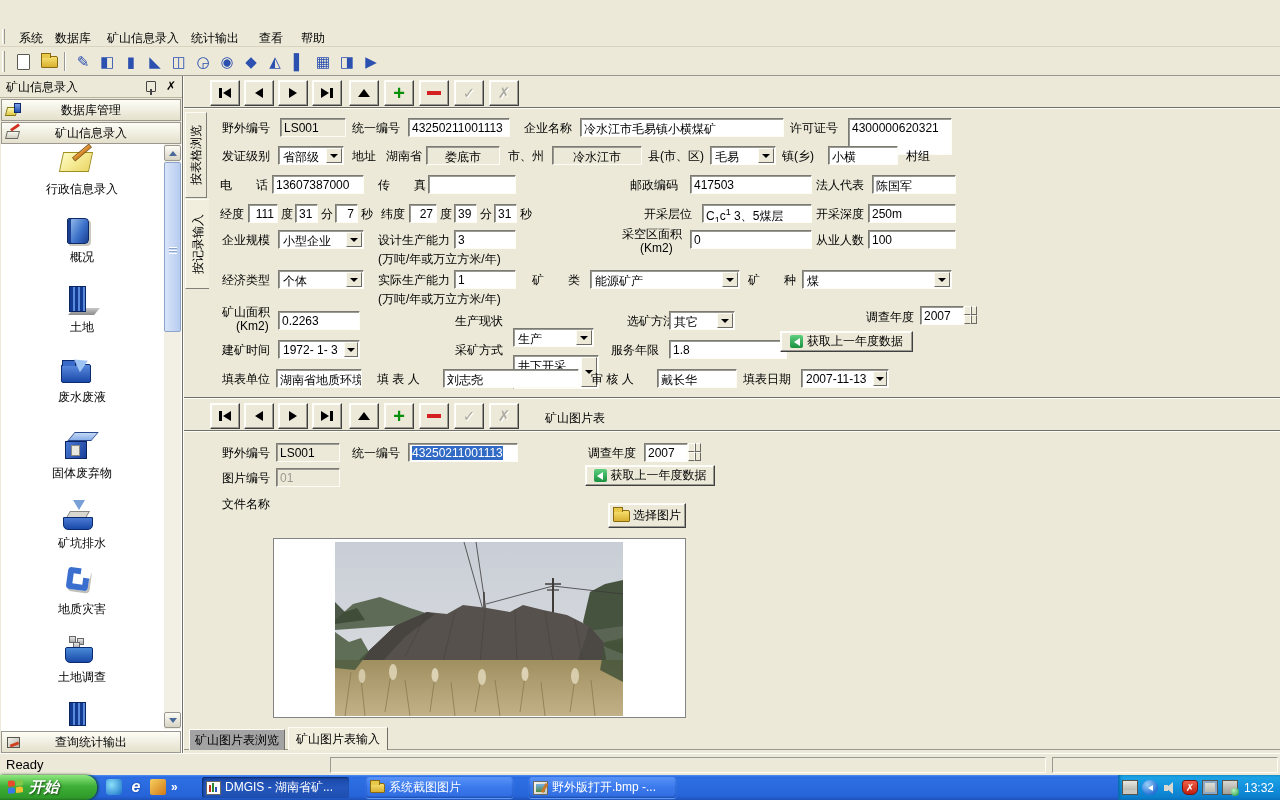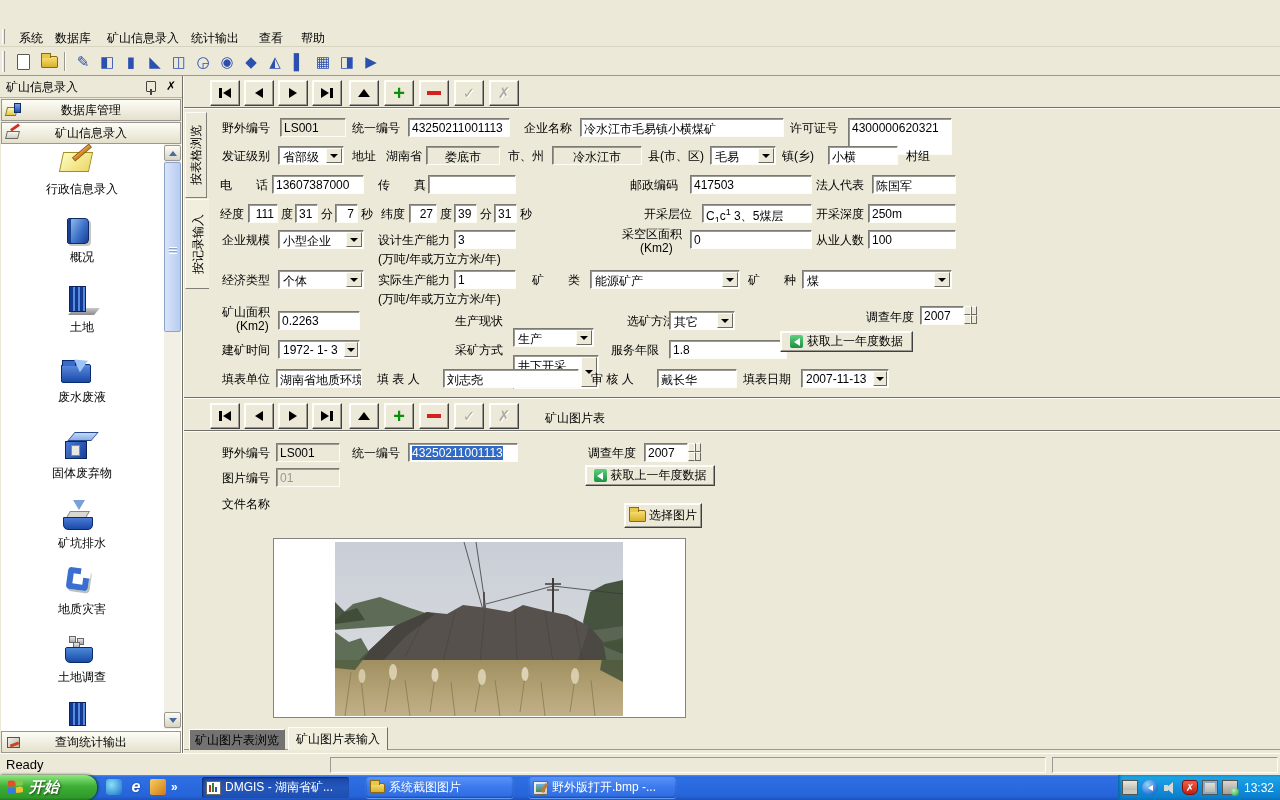--- a/index.html
+++ b/index.html
@@ -100,21 +100,21 @@
   .clock { color:#fff; font-size:12px; margin-left:6px; }
   
   .mainarea { position:absolute; left:183px; top:76px; width:1097px; height:677px; background:#ece9d8; border-left:1px solid #fdfdf6; }
   .gauss-sphere { width:16px; height:16px; border-radius:50%; background:radial-gradient(circle at 35% 30%, #b8f4cc, #1aa04c 55%, #076028); margin-right:3px; flex:none; }
   .getbtn-ico { width:13px; height:13px; border-radius:2px; background:linear-gradient(#5fd080,#1a9040); display:flex; align-items:center; justify-content:center; margin-right:4px; flex:none; }
   .getbtn-ico i { width:0;height:0;border-top:4px solid transparent;border-bottom:4px solid transparent;border-right:6px solid #fff; }
   .spin { position:absolute; width:13px; }
   .spin div { height:9px; background:#ece9d8; border:1px solid; border-color:#fdfdf6 #6a6a62 #6a6a62 #fdfdf6; display:flex; align-items:center; justify-content:center; }
   .sp-u { width:0;height:0;border-left:3px solid transparent;border-right:3px solid transparent;border-bottom:3px solid #000; }
   .sp-d { width:0;height:0;border-left:3px solid transparent;border-right:3px solid transparent;border-top:3px solid #000; }
-  .tabbtn { position:absolute; background:#737373; border:1px solid; border-color:#fdfdf6 #706f68 #706f68 #fdfdf6; border-bottom:none; display:flex; align-items:center; justify-content:center; font-size:12px; }
+  .tabbtn { position:absolute; background:#a3a3a3; border:1px solid; border-color:#fdfdf6 #706f68 #706f68 #fdfdf6; border-bottom:none; display:flex; align-items:center; justify-content:center; font-size:12px; }
   sub,sup { font-size:9px; }
   .notetxt { color:#000; }
 </style>
 </head>
 <body>
 
 <div class="screen">
 
 
   <div class="menubar">
@@ -503,21 +503,21 @@
   <span class="lbl" style="left:222px;top:471px;">图片编号</span>
   <div class="field dis" style="left:276px;top:468px;width:64px;height:19px;"><span>01</span></div>
   <div class="btn3d" style="left:585px;top:465px;width:130px;height:21px;">
     <div class="getbtn-ico">
         <i></i>
       </div>
     <span>获取上一年度数据</span>
   </div>
 
   <span class="lbl" style="left:222px;top:497px;">文件名称</span>
-  <div class="btn3d" style="left:624px;top:503px;width:78px;height:25px;">
+  <div class="btn3d" style="left:608px;top:503px;width:78px;height:25px;">
     <div style="position:relative;width:17px;height:13px;margin-right:3px;flex:none;">
       <div class="tbi-folder" style="position:absolute;left:0;top:1px;"></div>
     </div>
     <span>选择图片</span>
   </div>
 
   <div class="abs" style="left:273px;top:538px;width:413px;height:180px;background:#fff;border:1px solid #848484;"></div>
   <svg class="abs" style="left:335px;top:542px;" width="288" height="174" viewBox="0 0 288 174">
     <defs>
       <linearGradient id="sky" x1="0" y1="0" x2="0" y2="1">

